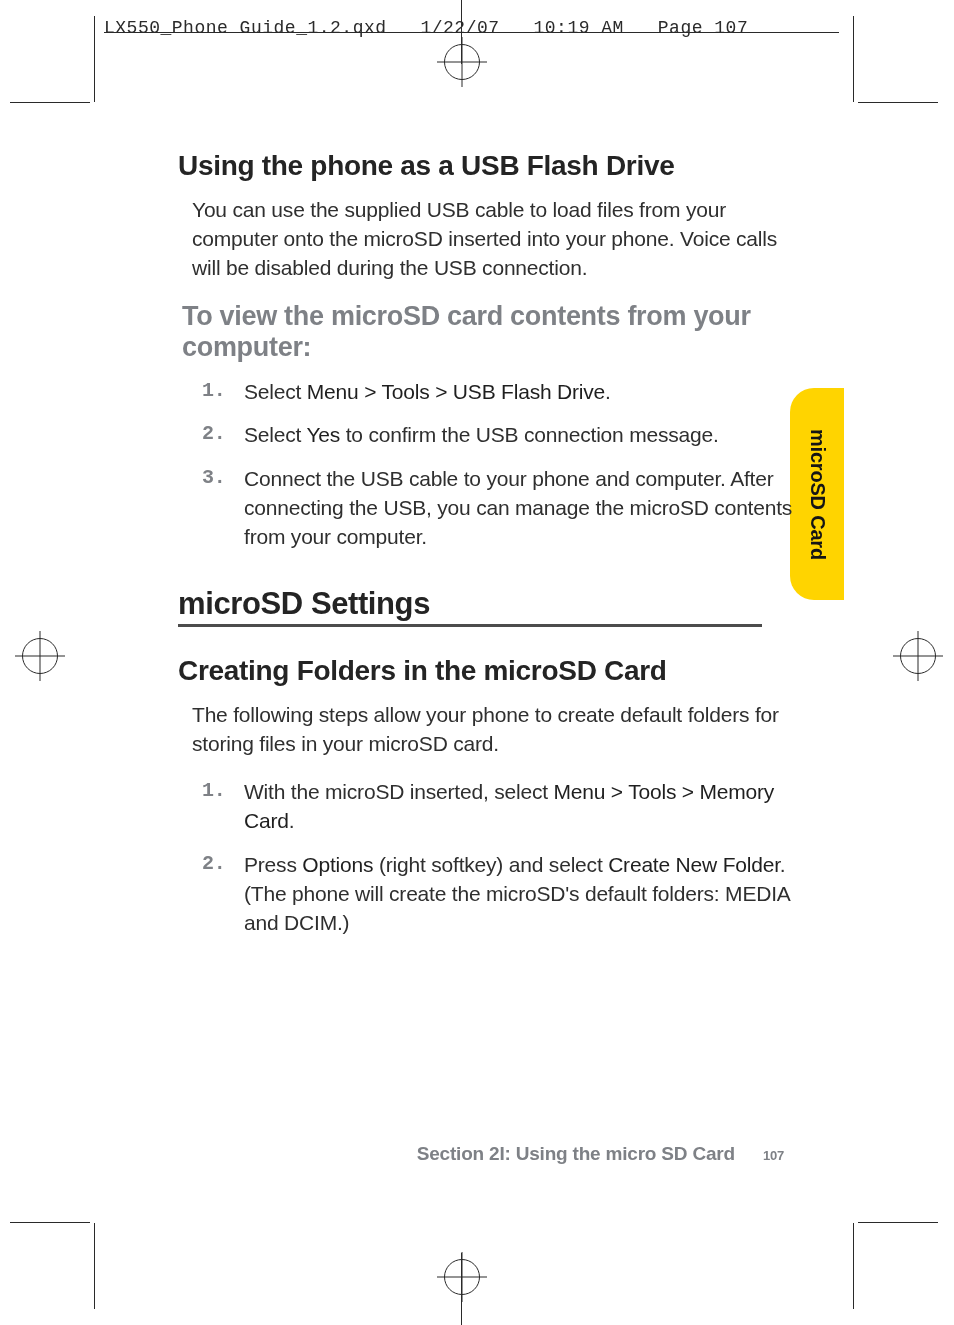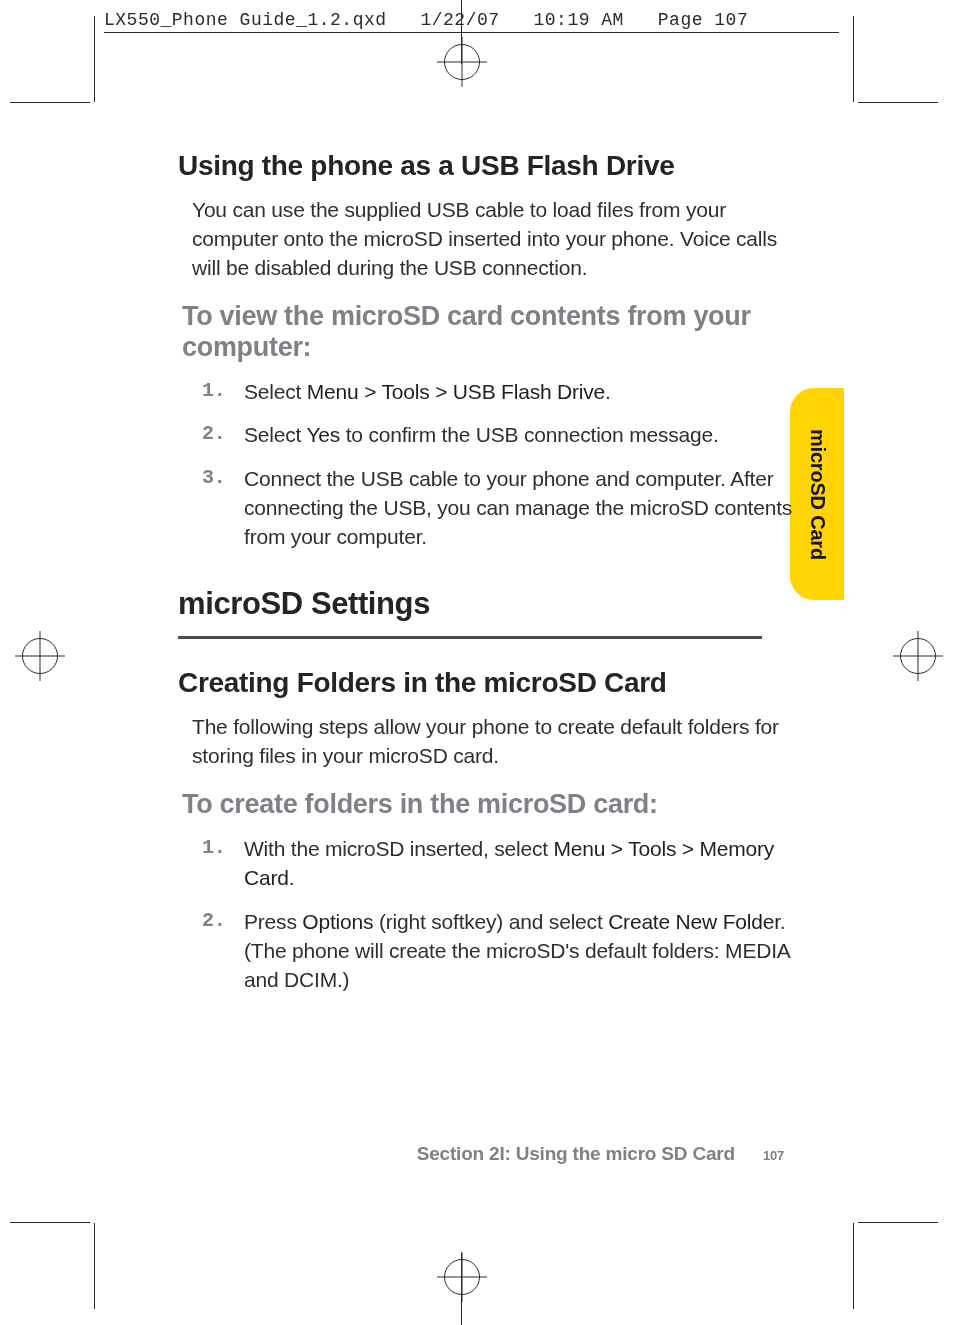--- a/index.html
+++ b/index.html
@@ -16,21 +16,21 @@
     height: 1325px;
     background: #ffffff;
     font-family: "Segoe UI", "Helvetica Neue", Arial, sans-serif;
     color: var(--ink);
     position: relative;
     box-sizing: border-box;
   }
   
   .slugbar {
     position: absolute;
-    left: 104px; right: 0; top: 10px;
+    left: 104px; right: 0; top: 18px;
     height: 28px;
     font-family: "Courier New", Courier, monospace;
     font-size: 18px;
     color: #2b2b2b;
     letter-spacing: 0.5px;
   }
   .slugrule {
     position: absolute;
     left: 104px; right: 115px; top: 32px;
     border-top: 1px solid var(--rule);
@@ -122,21 +122,21 @@
     font-family: Consolas, "Courier New", monospace;
     font-size: 20px;
   }
   h1.section {
     font-size: 31px;
     font-weight: 700;
     letter-spacing: -0.4px;
     margin: 34px 0 6px 0;
     color: var(--ink);
     border-bottom: 3px solid var(--h2-rule);
-    padding-bottom: 14px;
+    padding-bottom: 2px;
     max-width: 584px;
   }
   b { font-weight: 400; color: #1f1f1f; }
 
   
   .side-tab {
     position: absolute;
     right: 110px;
     top: 388px;
     width: 54px; height: 212px;
@@ -214,21 +214,20 @@
     <li>
       <span class="num">3.</span>
       <span>Connect the USB cable to your phone and computer. After connecting the USB, you can manage the microSD contents from your computer.</span>
     </li>
   </ol>
 
   <h1 class="section">microSD Settings</h1>
 
   <h2 class="subhead" style="margin-top:28px">Creating Folders in the microSD Card</h2>
   <p class="body">The following steps allow your phone to create default folders for storing files in your microSD card.</p>
-  <p class="lead-in">To create folders in the microSD card:</p>
 
   <ol class="steps">
     <li>
       <span class="num">1.</span>
       <span>
         <span>With the microSD inserted, select </span><b>Menu &gt; Tools &gt; Memory Card</b><span>.</span>
       </span>
     </li>
     <li>
       <span class="num">2.</span>

